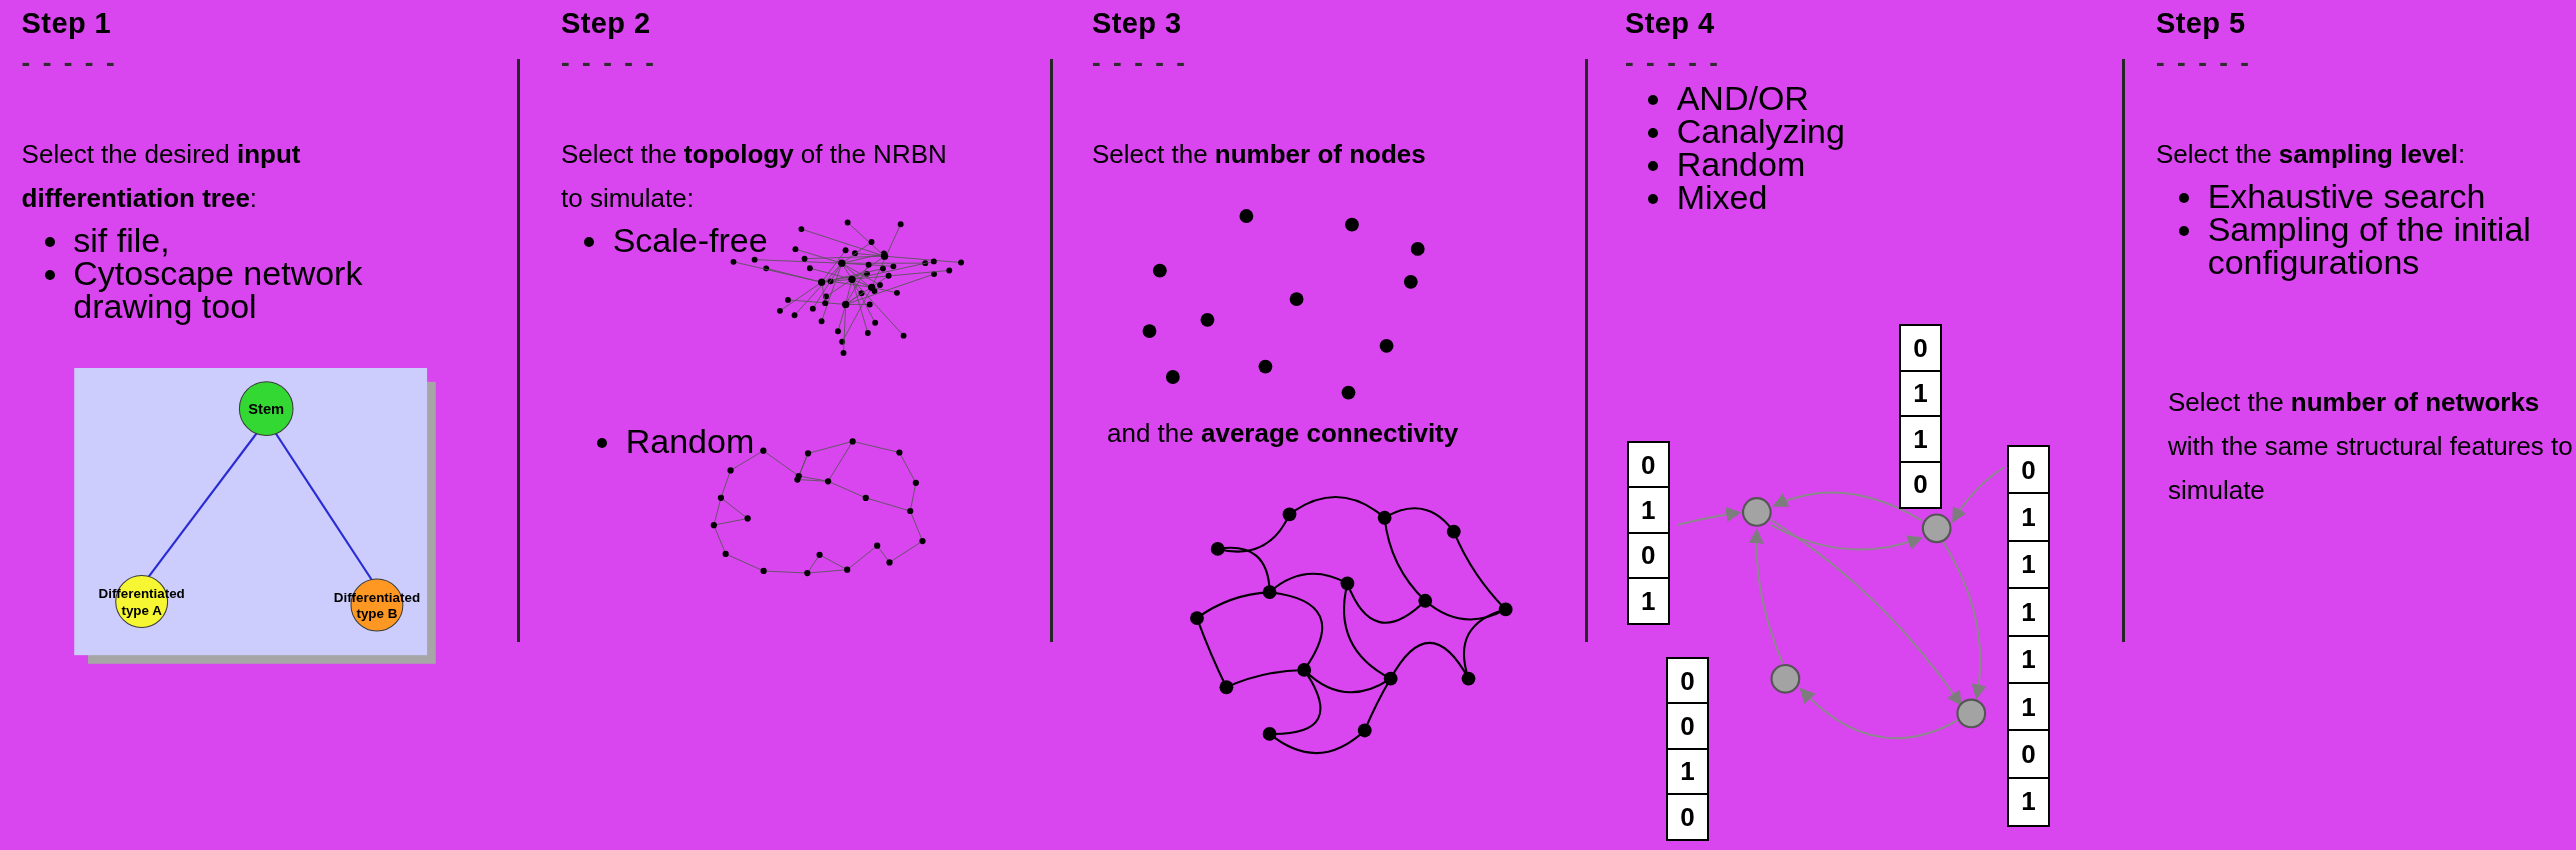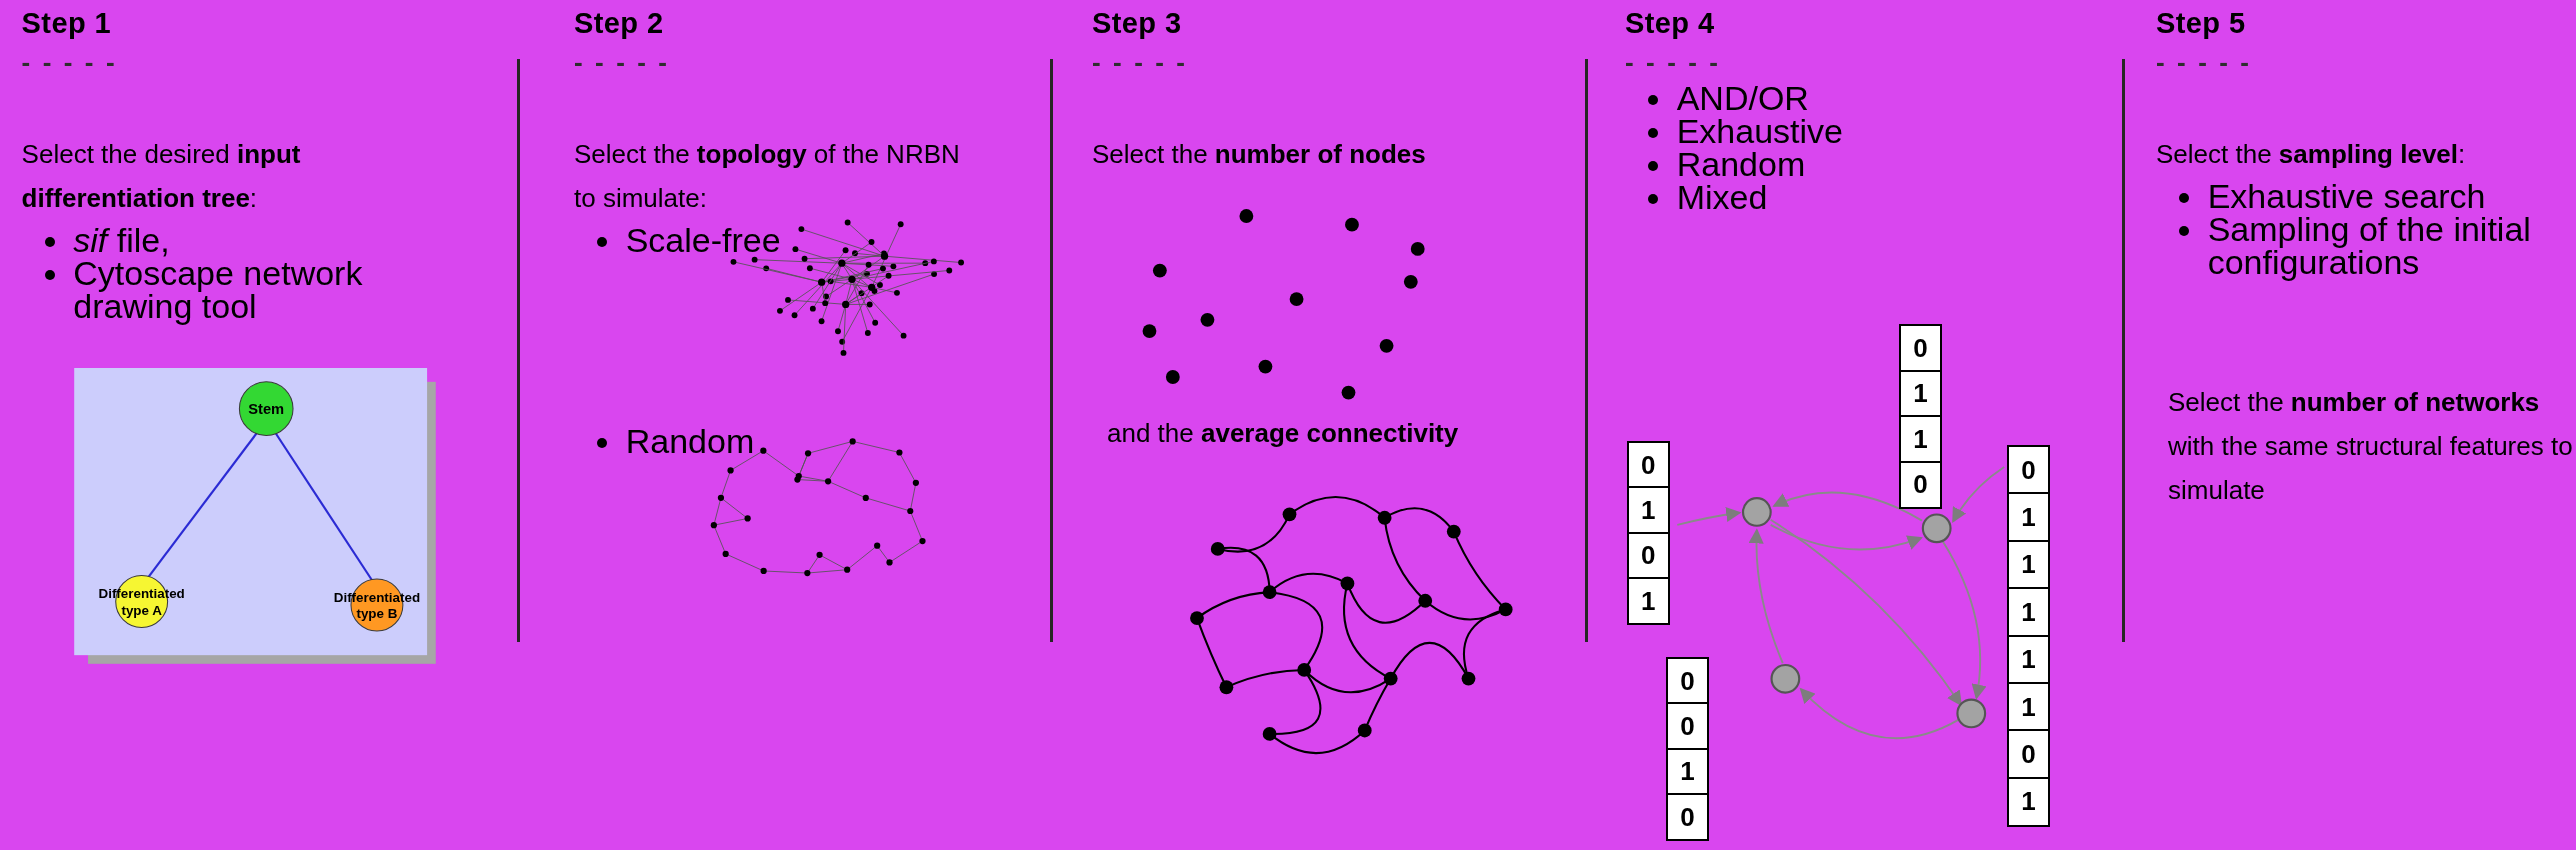--- a/index.html
+++ b/index.html
@@ -4,21 +4,21 @@
 <style>
   *{margin:0;padding:0;box-sizing:border-box}
   html,body{background:#fff}
   body{font-family:"Liberation Sans",sans-serif;color:#000}
   .canvas{position:relative;width:2576px;height:851px;background:#d946ef;overflow:hidden}
   .divider{position:absolute;top:59px;width:2.6px;height:583px;background:#262626}
   .col{position:absolute;top:7px}
   .title{font-size:29px;font-weight:700;letter-spacing:0.4px}
   .rule{font-size:26px;font-weight:700;letter-spacing:2.6px;margin-top:7px;color:#2e2e2e}
   .para{font-size:26px;line-height:44px;margin-top:54px}
-  .it{font-style:italic}
+  .it{}
   .bullets{list-style:disc;padding-left:50px;font-size:34px;line-height:33px;margin-top:3.5px}
   .bullets li{padding-left:1.7px}
   .abs{position:absolute;margin:12px}
   .illus{position:absolute;overflow:visible}
   .tree-edge{stroke-width:2.5}
   .tree-node{stroke:#3a3a3a;stroke-width:1.2}
   .tree-label{font-size:15.5px;font-weight:700;fill:#000;text-anchor:middle}
   .tree-label.big{font-size:17px}
   .s4-diagram{position:absolute}
   .s4-diagram > svg{position:absolute;left:0;top:0;overflow:visible}
@@ -56,21 +56,21 @@
     <circle class="tree-node" cx="222" cy="47" r="31" fill="#33d833"></circle>
     <circle class="tree-node" cx="78" cy="270" r="30" fill="#f6f632"></circle>
     <circle class="tree-node" cx="350" cy="274" r="30" fill="#ff9822"></circle>
     <text class="tree-label big" x="222" y="53">Stem</text>
     <text class="tree-label" x="78" y="266">Differentiated</text>
     <text class="tree-label" x="78" y="285">type A</text>
     <text class="tree-label" x="350" y="270">Differentiated</text>
     <text class="tree-label" x="350" y="289">type B</text>
   </svg>
 
-  <section class="col" style="left:574px;width:407px">
+  <section class="col" style="left:561px;width:407px">
     <h2 class="title">Step 2</h2>
     <div class="rule">- - - - -</div>
     <p class="para"><span>Select the </span><b>topology</b><span> of the NRBN to simulate:</span></p>
     <ul class="bullets">
       <li>Scale-free</li>
     </ul>
   </section>
   <ul class="bullets abs" style="left:562px;top:413px;width:190px">
     <li>Random</li>
   </ul>
@@ -280,21 +280,21 @@
       <circle cx="352" cy="232" r="8" fill="#000"></circle>
       <circle cx="122" cy="296" r="8" fill="#000"></circle>
       <circle cx="232" cy="292" r="8" fill="#000"></circle>
     </svg>
 
   <section class="col" style="left:1625px;width:450px">
     <h2 class="title">Step 4</h2>
     <div class="rule">- - - - -</div>
     <ul class="bullets">
       <li>AND/OR</li>
-      <li>Exhaustive</li>
+      <li>Canalyzing</li>
       <li>Random</li>
       <li>Mixed</li>
     </ul>
   </section>
 
   <div class="s4-diagram" style="left:1625px;top:307px;width:498px;height:543px">
     <svg width="498" height="543" viewBox="0 0 575 628">
       <defs>
         <marker id="arrh" markerWidth="9" markerHeight="8" refX="7" refY="4" orient="auto">
           <path d="M0,0 L8,4 L0,8 z" fill="#7d7d7d"></path>

